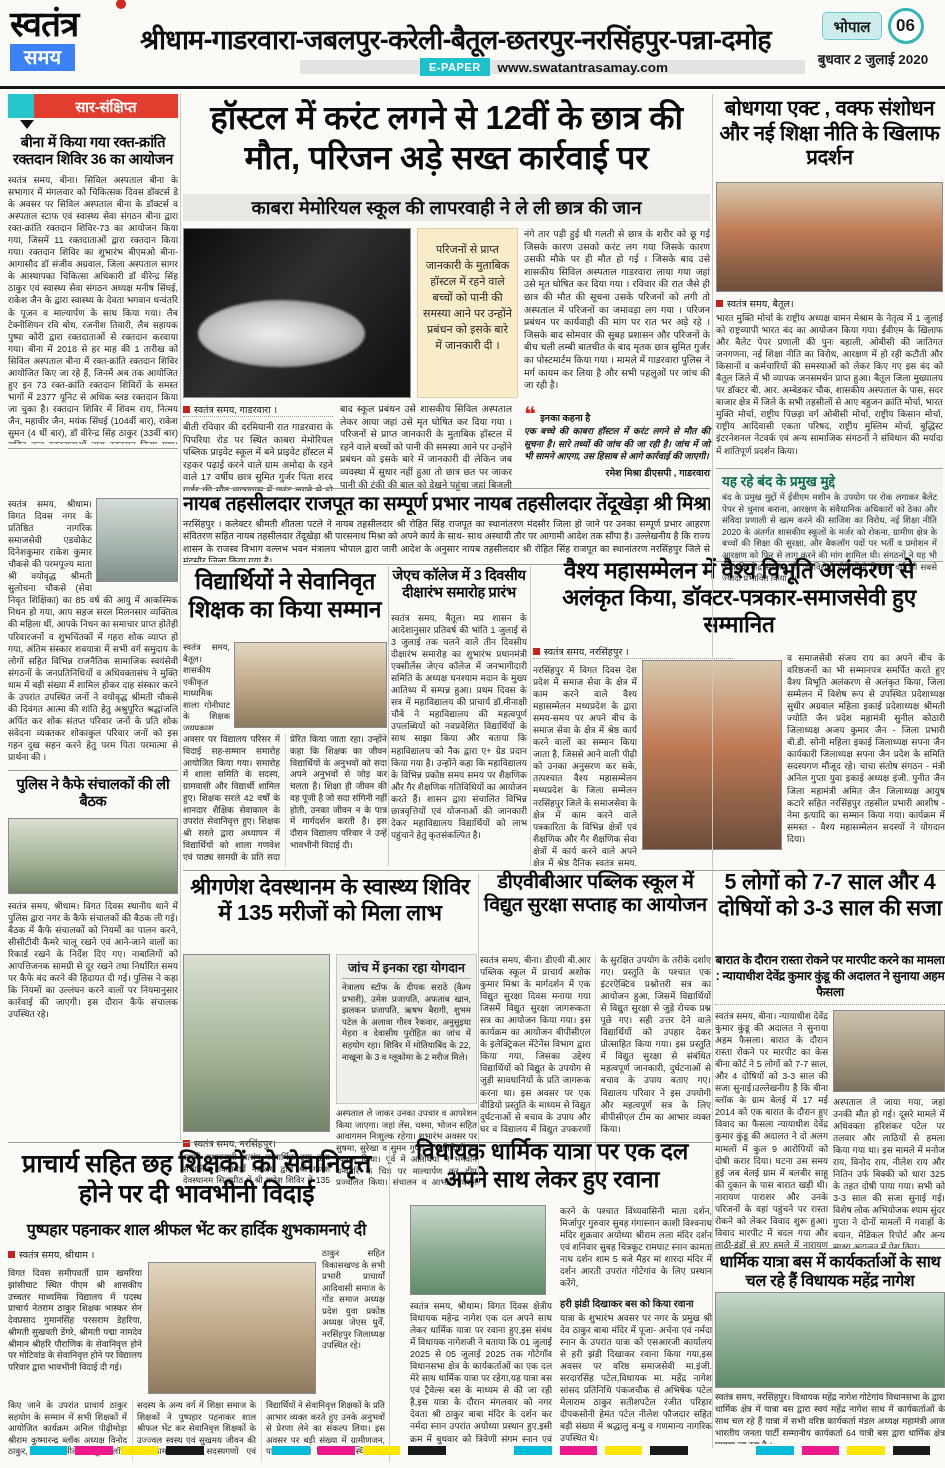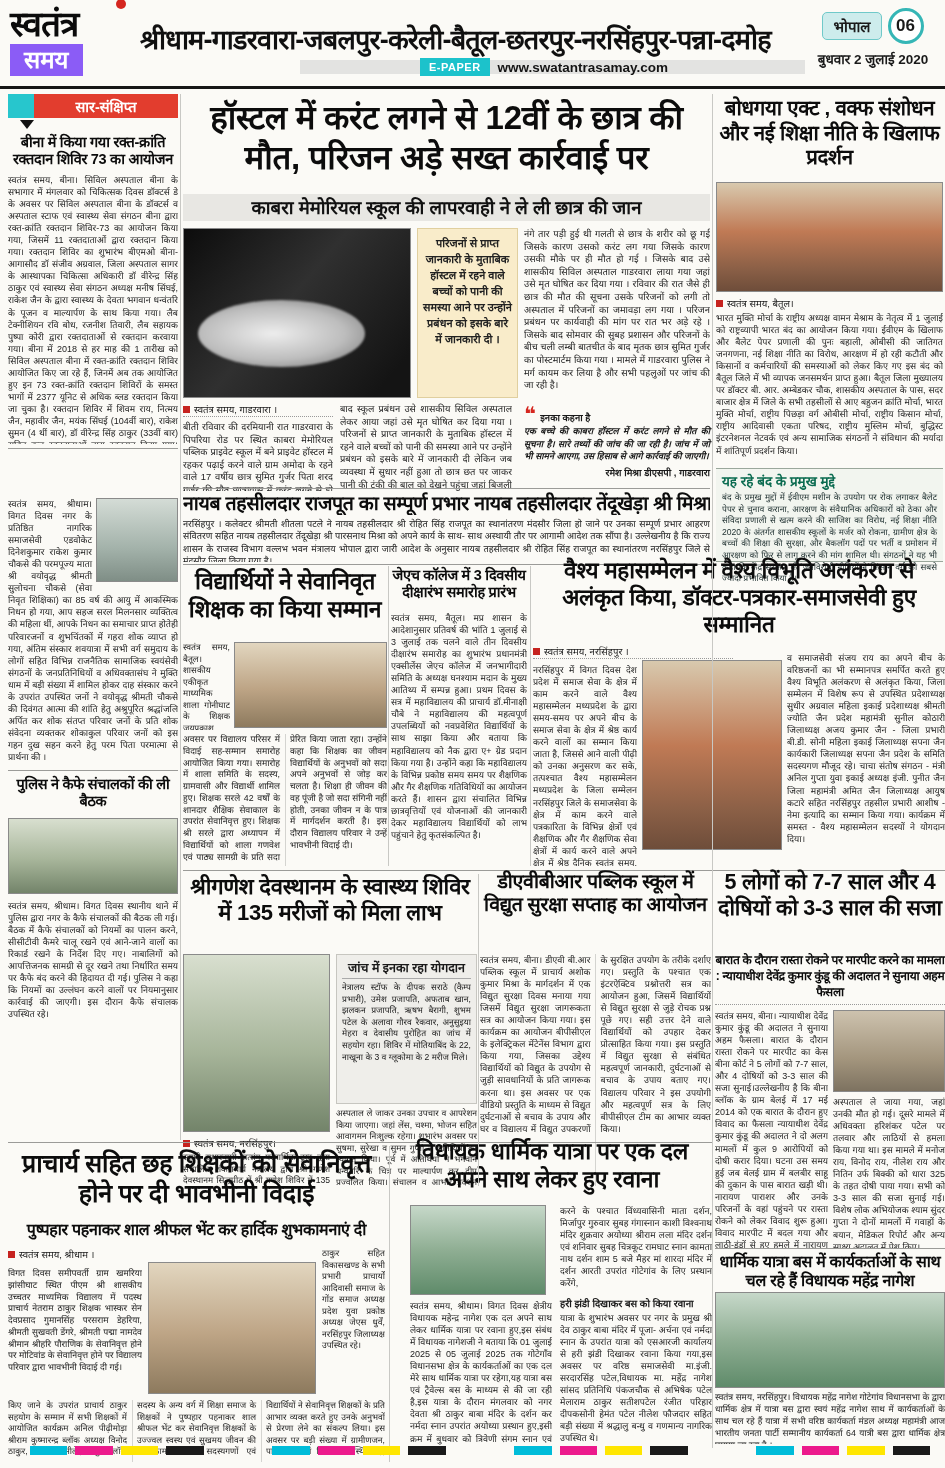--- a/index.html
+++ b/index.html
@@ -21,38 +21,38 @@
 .ph-meet{background:linear-gradient(180deg,#d8dfcf 0%,#a7b59a 55%,#73846a 100%)}
 .ph-stage{background:linear-gradient(180deg,#e2d6bf 0%,#bda485 55%,#8d7a5e 100%)}
 .ph-bus{background:linear-gradient(180deg,#c6d8c9 0%,#8fae93 50%,#5f8b6a 100%)}
 .ph-court{background:linear-gradient(180deg,#cdc2ae 0%,#a3957d 60%,#7d7260 100%)}
 .ph-port{background:linear-gradient(180deg,#d4dcd6 0%,#a3b2aa 60%,#7f8e86 100%)}
 .vr{position:absolute;width:1px;background:#c8c8c4}
 .hr1{position:absolute;height:1px;background:#9b9b98}
 .mastrule{position:absolute;height:3px;background:#161616}
 .logo-top{font-size:35px;font-weight:800;color:#0b0b0b;line-height:1;letter-spacing:-1px;position:relative;display:inline-block}
 .logo-dot{position:absolute;right:8px;top:-7px;width:10px;height:10px;border-radius:50%;background:#d5261f}
-.logo-red{display:inline-block;margin-top:3px;background:#8b5cf6;color:#fff;font-weight:800;font-size:24px;
+.logo-red{display:inline-block;margin-top:3px;background:#3b82f6;color:#fff;font-weight:800;font-size:20px;
   padding:1px 14px;line-height:1.25}
 .cities{font-weight:800;font-size:27px;letter-spacing:-.8px;color:#101010;white-space:nowrap}
 .epaper{display:flex;align-items:center;background:#e3e3e1;height:14px;padding-left:120px}
 .epchip{background:#1cc2cb;color:#fff;font-weight:800;font-size:11px;padding:3px 9px;letter-spacing:.5px}
 .epurl{font-weight:700;font-size:13.5px;margin-left:8px;color:#151515}
 .badge-ed{display:inline-block;background:#cdecec;border:1px solid #6fc9c9;border-radius:5px;
   font-weight:800;font-size:15px;padding:3px 10px;vertical-align:middle}
 .badge-num{display:inline-flex;align-items:center;justify-content:center;width:36px;height:36px;border-radius:50%;
   background:#fff;border:3px solid #35b6b6;font-weight:800;font-size:17px;margin-left:6px;vertical-align:middle}
 .badge-date{font-weight:800;font-size:13.5px;margin-top:6px}
 .sechead{display:flex;height:24px}
 .sechead .cy{width:26px;background:#27c6cd}
 .sechead .rd{flex:1;background:#e23d2e;color:#fff;font-weight:800;font-size:14.5px;
   display:flex;align-items:center;justify-content:center}
 .tri{width:0;height:0;border-left:7px solid transparent;border-right:7px solid transparent;border-top:9px solid #111}
-.hibox{background:#f9ecca;border:1px solid #e0cf9f;font-weight:700;font-size:11px;line-height:1.45;
-  text-align:center;padding:7px 5px;color:#222}
+.hibox{background:#f9ecca;border:1px solid #e0cf9f;font-weight:400;font-size:11px;line-height:1.45;
+  text-align:center;padding:13px 5px;color:#222}
 .qmark{color:#d5261f;font-size:20px;font-weight:800;line-height:.8}
 .qlabel{font-weight:800;font-size:9.5px}
 .qtext{font-weight:700;font-style:italic;font-size:9px;line-height:1.4;text-align:justify}
 .qattr{font-weight:800;font-size:9.5px;text-align:right;margin-top:3px}
 .grbox{background:#f2f5ef;border-top:1px solid #9aa79b;border-bottom:1px solid #9aa79b;padding:3px 6px}
 .grbox .t{color:#0a6b50;font-weight:800;font-size:13.5px;margin-bottom:2px}
 .grbox .b{font-size:8.6px;line-height:1.35;text-align:justify;color:#233}
 .inbox{background:#efeeea;border:1px solid #c7c6c0;padding:4px 5px}
 .inbox .t{font-weight:800;font-size:12.5px;text-align:center;border-bottom:1px solid #aaa;padding-bottom:2px;margin-bottom:3px}
 .inbox .b{font-size:8.6px;line-height:1.35;text-align:justify}
@@ -83,21 +83,21 @@
     <div class="badge-date">बुधवार 2 जुलाई 2020</div>
   </div>
   <div class="mastrule" style="left:0;top:86px;width:945px"></div>
 
   <div class="abs sechead" style="left:8px;top:94px;width:170px">
     <div class="cy"></div>
     <div class="rd">सार-संक्षिप्त</div>
   </div>
   <div class="abs tri" style="left:20px;top:120px"></div>
 
-  <div class="abs hl" style="left:8px;top:134px;width:170px;font-size:14.5px">बीना में किया गया रक्त-क्रांति रक्तदान शिविर 73 का आयोजन</div>
+  <div class="abs hl" style="left:8px;top:134px;width:170px;font-size:14.5px">बीना में किया गया रक्त-क्रांति रक्तदान शिविर 36 का आयोजन</div>
   <div class="abs bt" style="left:8px;top:174px;width:170px;height:270px;font-size:9px">स्वतंत्र समय, बीना। सिविल अस्पताल बीना के सभागार में मंगलवार को चिकित्सक दिवस डॉक्टर्स डे के अवसर पर सिविल अस्पताल बीना के डॉक्टर्स व अस्पताल स्टाफ एवं स्वास्थ्य सेवा संगठन बीना द्वारा रक्त-क्रांति रक्तदान शिविर-73 का आयोजन किया गया, जिसमें 11 रक्तदाताओं द्वारा रक्तदान किया गया। रक्तदान शिविर का शुभारंभ बीएमओ बीना-आगासौद डॉ संजीव अग्रवाल, जिला अस्पताल सागर के आस्थापका चिकित्सा अधिकारी डॉ वीरेन्द्र सिंह ठाकुर एवं स्वास्थ्य सेवा संगठन अध्यक्ष मनीष सिंघई, राकेश जैन के द्वारा स्वास्थ्य के देवता भगवान धन्वंतरि के पूजन व माल्यार्पण के साथ किया गया। लैब टेक्नीशियन रवि बोध, रजनीश तिवारी, लैब सहायक पुष्पा कोरी द्वारा रक्तदाताओं से रक्तदान करवाया गया। बीना में 2018 से हर माह की 1 तारीख को सिविल अस्पताल बीना में रक्त-क्रांति रक्तदान शिविर आयोजित किए जा रहे हैं, जिनमें अब तक आयोजित हुए इन 73 रक्त-क्रांति रक्तदान शिविरों के समस्त भागों में 2377 यूनिट से अधिक ब्लड रक्तदान किया जा चुका है। रक्तदान शिविर में शिवम राय, नित्मय जैन, महावीर जैन, मयंक सिंघई (104वीं बार), राकेश सुमन (4 थीं बार), डॉ वीरेन्द्र सिंह ठाकुर (33वीं बार) सहित कुल रक्तदाताओं द्वारा रक्तदान किया गया। महावीर जैन को रक्त-क्रांति रक्तवीर सम्मान एवं कनक पंथी को रक्त-वीरांगना सम्मान प्रदान किया गया।</div>
   <div class="hr1" style="left:8px;top:448px;width:170px"></div>
 
   <div class="photo ph-port" style="left:96px;top:498px;width:82px;height:84px"></div>
   <div class="abs bt" style="left:8px;top:498px;width:84px;height:84px;font-size:9px"></div>
   <div class="abs bt" style="left:8px;top:498px;width:170px;height:268px;font-size:9px;padding-left:0">
     <div style="float:right;width:86px;height:86px"></div>
     <span>स्वतंत्र समय, श्रीधाम। विगत दिवस नगर के प्रतिष्ठित नागरिक समाजसेवी एडवोकेट दिनेशकुमार राकेश कुमार चौकसे की परमपूज्य माता श्री वयोवृद्ध श्रीमती सुलोचना चौकसे (सेवा निवृत शिक्षिका) का 85 वर्ष की आयु में आकस्मिक निधन हो गया, आप सहज सरल मिलनसार व्यक्तित्व की महिला थीं, आपके निधन का समाचार प्राप्त होतेही परिवारजनों व शुभचिंतकों में गहरा शोक व्याप्त हो गया, अंतिम संस्कार शवयात्रा में सभी वर्ग समुदाय के लोगों सहित विभिन्न राजनैतिक सामाजिक स्वयंसेवी संगठनों के जनप्रतिनिधियों व अधिवक्तासंघ ने मुक्ति धाम में बड़ी संख्या में शामिल होकर दाह संस्कार करने के उपरांत उपस्थित जनों ने वयोवृद्ध श्रीमती चौकसे की दिवंगत आत्मा की शांति हेतु अश्रुपूरित श्रद्धांजलि अर्पित कर शोक संतप्त परिवार जनों के प्रति शोक संवेदना व्यक्तकर शोकाकुल परिवार जनों को इस गहन दुख सहन करने हेतु परम पिता परमात्मा से प्रार्थना की ।</span>
   </div>
   <div class="hr1" style="left:8px;top:770px;width:170px"></div>

